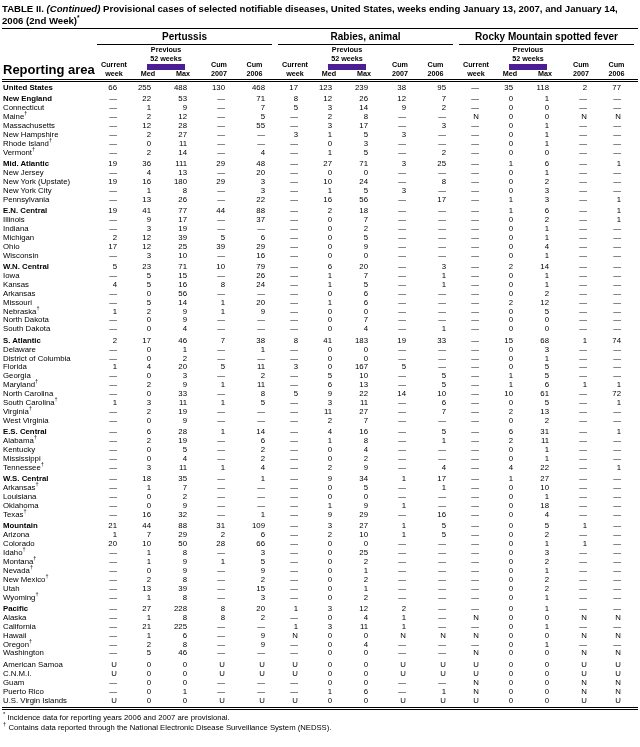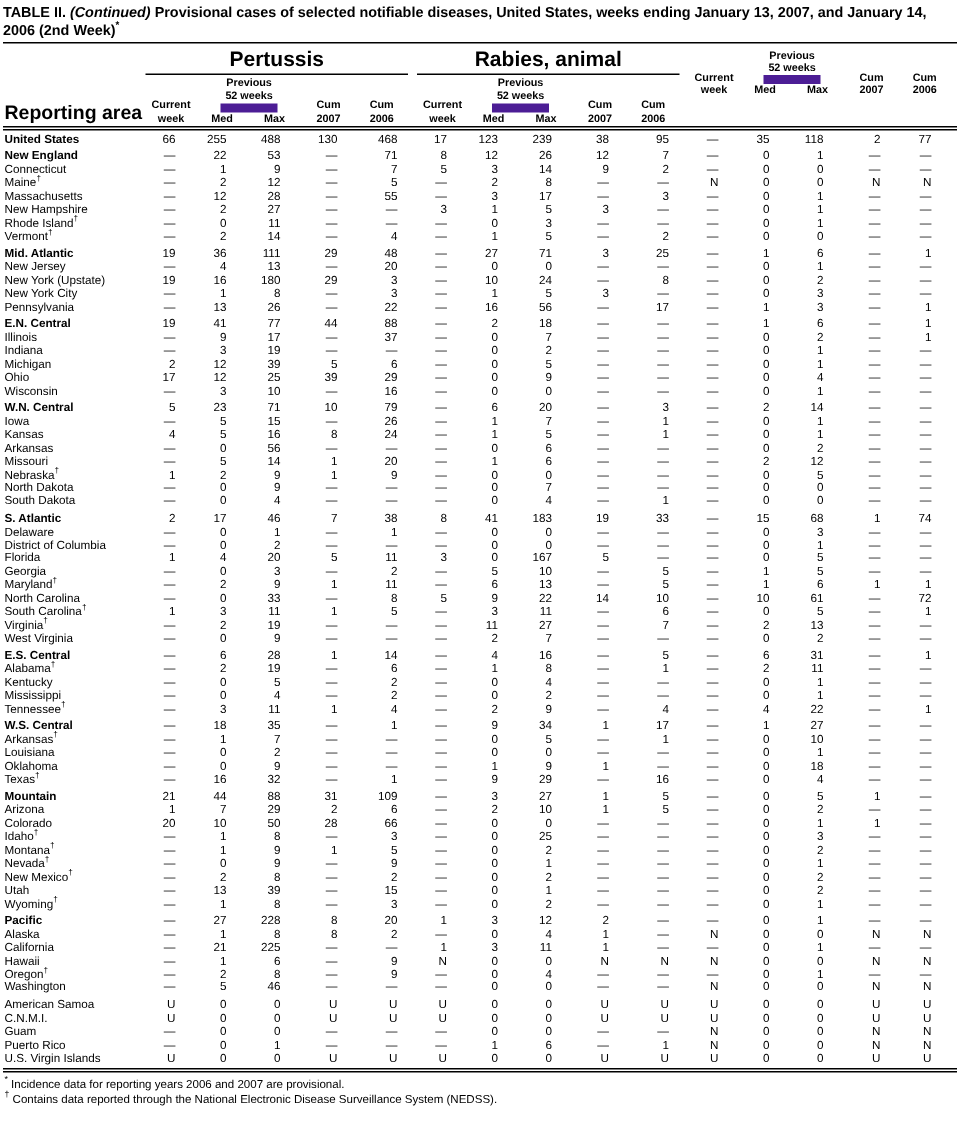--- a/index.html
+++ b/index.html
@@ -18,21 +18,21 @@
   .title sup { font-size:6.5px; vertical-align:super; line-height:0; }
 
   
   .tbl { border-top:1px solid #000; }
 
   
   .thead { position:relative; border-bottom:3px double #000; padding:2px 0 1px 0; }
   .harea { position:absolute; left:1px; bottom:2px; font-weight:bold; font-size:13px; }
   .hgroups { display:flex; margin-left:92px; }
   .hgroup { width:181px; padding:0 3px; }
-  .gname { text-align:center; font-weight:bold; font-size:14px; padding-bottom:1.5px; border-bottom:1px solid #000; white-space:nowrap; }
+  .gname { text-align:center; font-weight:bold; font-size:10px; padding-bottom:1.5px; border-bottom:1px solid #000; white-space:nowrap; }
   .gcols { display:flex; align-items:flex-end; font-weight:bold; font-size:7.2px; line-height:8.6px; text-align:center; padding-top:1.5px; }
   .hc { white-space:nowrap; }
   .hc.cw { width:36px; }
   .hprev { width:70px; }
   .pl { text-align:center; }
   .u52 { display:inline-block; border-bottom:6px solid #4c1d95; padding:0 3px 0.5px 3px; }
   .mm { display:flex; }
   .mm .med { width:34px; }
   .mm .max { width:36px; }
   .hc.cum1 { width:38px; }
@@ -99,20 +99,21 @@
                 <div class="mm">
                   <span class="hc med">Med</span>
                   <span class="hc max">Max</span>
                 </div>
               </div>
               <div class="hc cum1">Cum<br>2007</div>
               <div class="hc cum2">Cum<br>2006</div>
             </div>
           </div>
           <div class="hgroup">
+            <div class="gname">Rocky Mountain spotted fever</div>
             <div class="gcols">
               <div class="hc cw">Current<br>week</div>
               <div class="hprev">
                 <div class="pl">Previous<br><span class="u52">52 weeks</span></div>
                 <div class="mm">
                   <span class="hc med">Med</span>
                   <span class="hc max">Max</span>
                 </div>
               </div>
               <div class="hc cum1">Cum<br>2007</div>

